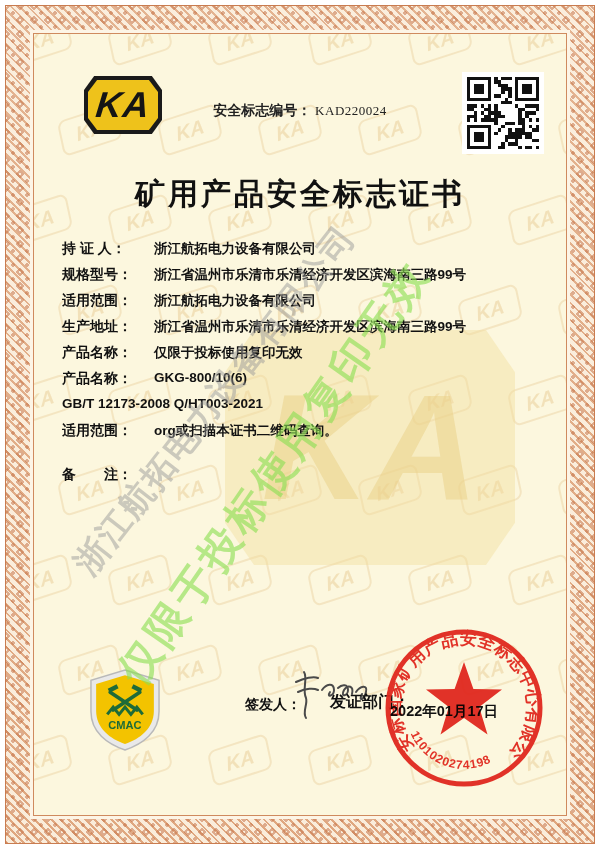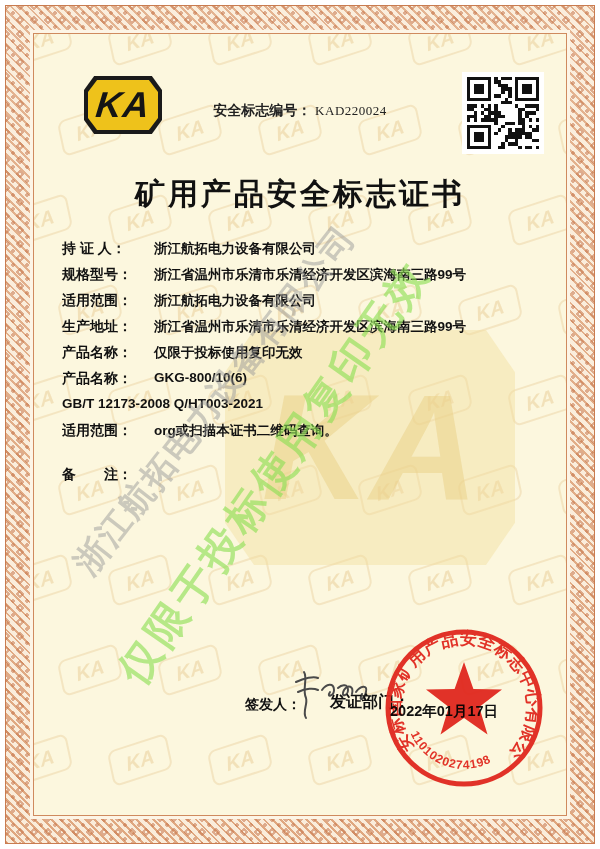--- a/index.html
+++ b/index.html
@@ -340,20 +340,33 @@
           </div>
         </div>
       <div class="fields" style="top:420px;">
         <div class="row remarkrow">
           <span class="flabel">备　　注：</span>
           <span class="fvalue"></span>
         </div>
       </div>
 
 
+      <div class="cmac">
+        <svg width="74" height="84" viewBox="0 0 100 112">
+          <path d="M50 2 L96 16 L96 58 C96 86 74 102 50 110 C26 102 4 86 4 58 L4 16 Z" fill="#e9e9e9" stroke="#b9b9b9" stroke-width="2"></path>
+          <path d="M50 9 L89 21 L89 57 C89 81 70 95 50 102 C30 95 11 81 11 57 L11 21 Z" fill="#f3c300"></path>
+          <g stroke="#1e6b38" stroke-width="5" stroke-linecap="round">
+            <line x1="30" y1="32" x2="66" y2="56"></line>
+            <line x1="70" y1="32" x2="34" y2="56"></line>
+          </g>
+          <path d="M28 30 l12 -6 M60 24 l12 6" stroke="#1e6b38" stroke-width="6" fill="none"></path>
+          <path d="M26 62 l8 -10 8 10 8 -10 8 10 8 -10 8 10" stroke="#1e6b38" stroke-width="4" fill="none"></path>
+          <text x="50" y="82" text-anchor="middle" font-size="15" font-weight="bold" fill="#1e6b38" font-family="Liberation Sans, sans-serif" id="cmac-label-text">CMAC</text>
+        </svg>
+      </div>
 
       <div class="signer">签发人：</div>
       <div class="signature">
         <svg width="92" height="58" viewBox="0 0 92 58" aria-label="朱凤山">
           <g stroke="#4a4a4a" stroke-width="2" fill="none" stroke-linecap="round">
             <path d="M16 8 C20 14 14 26 18 34 C20 40 14 48 18 54"></path>
             <path d="M8 18 C16 14 26 12 30 14"></path>
             <path d="M10 28 C18 24 26 24 30 26"></path>
             <path d="M34 26 C38 20 46 18 46 26 C46 32 38 34 42 28"></path>
             <path d="M50 24 C54 20 60 20 60 26 C60 32 52 34 56 26 C60 20 66 22 64 30"></path>

